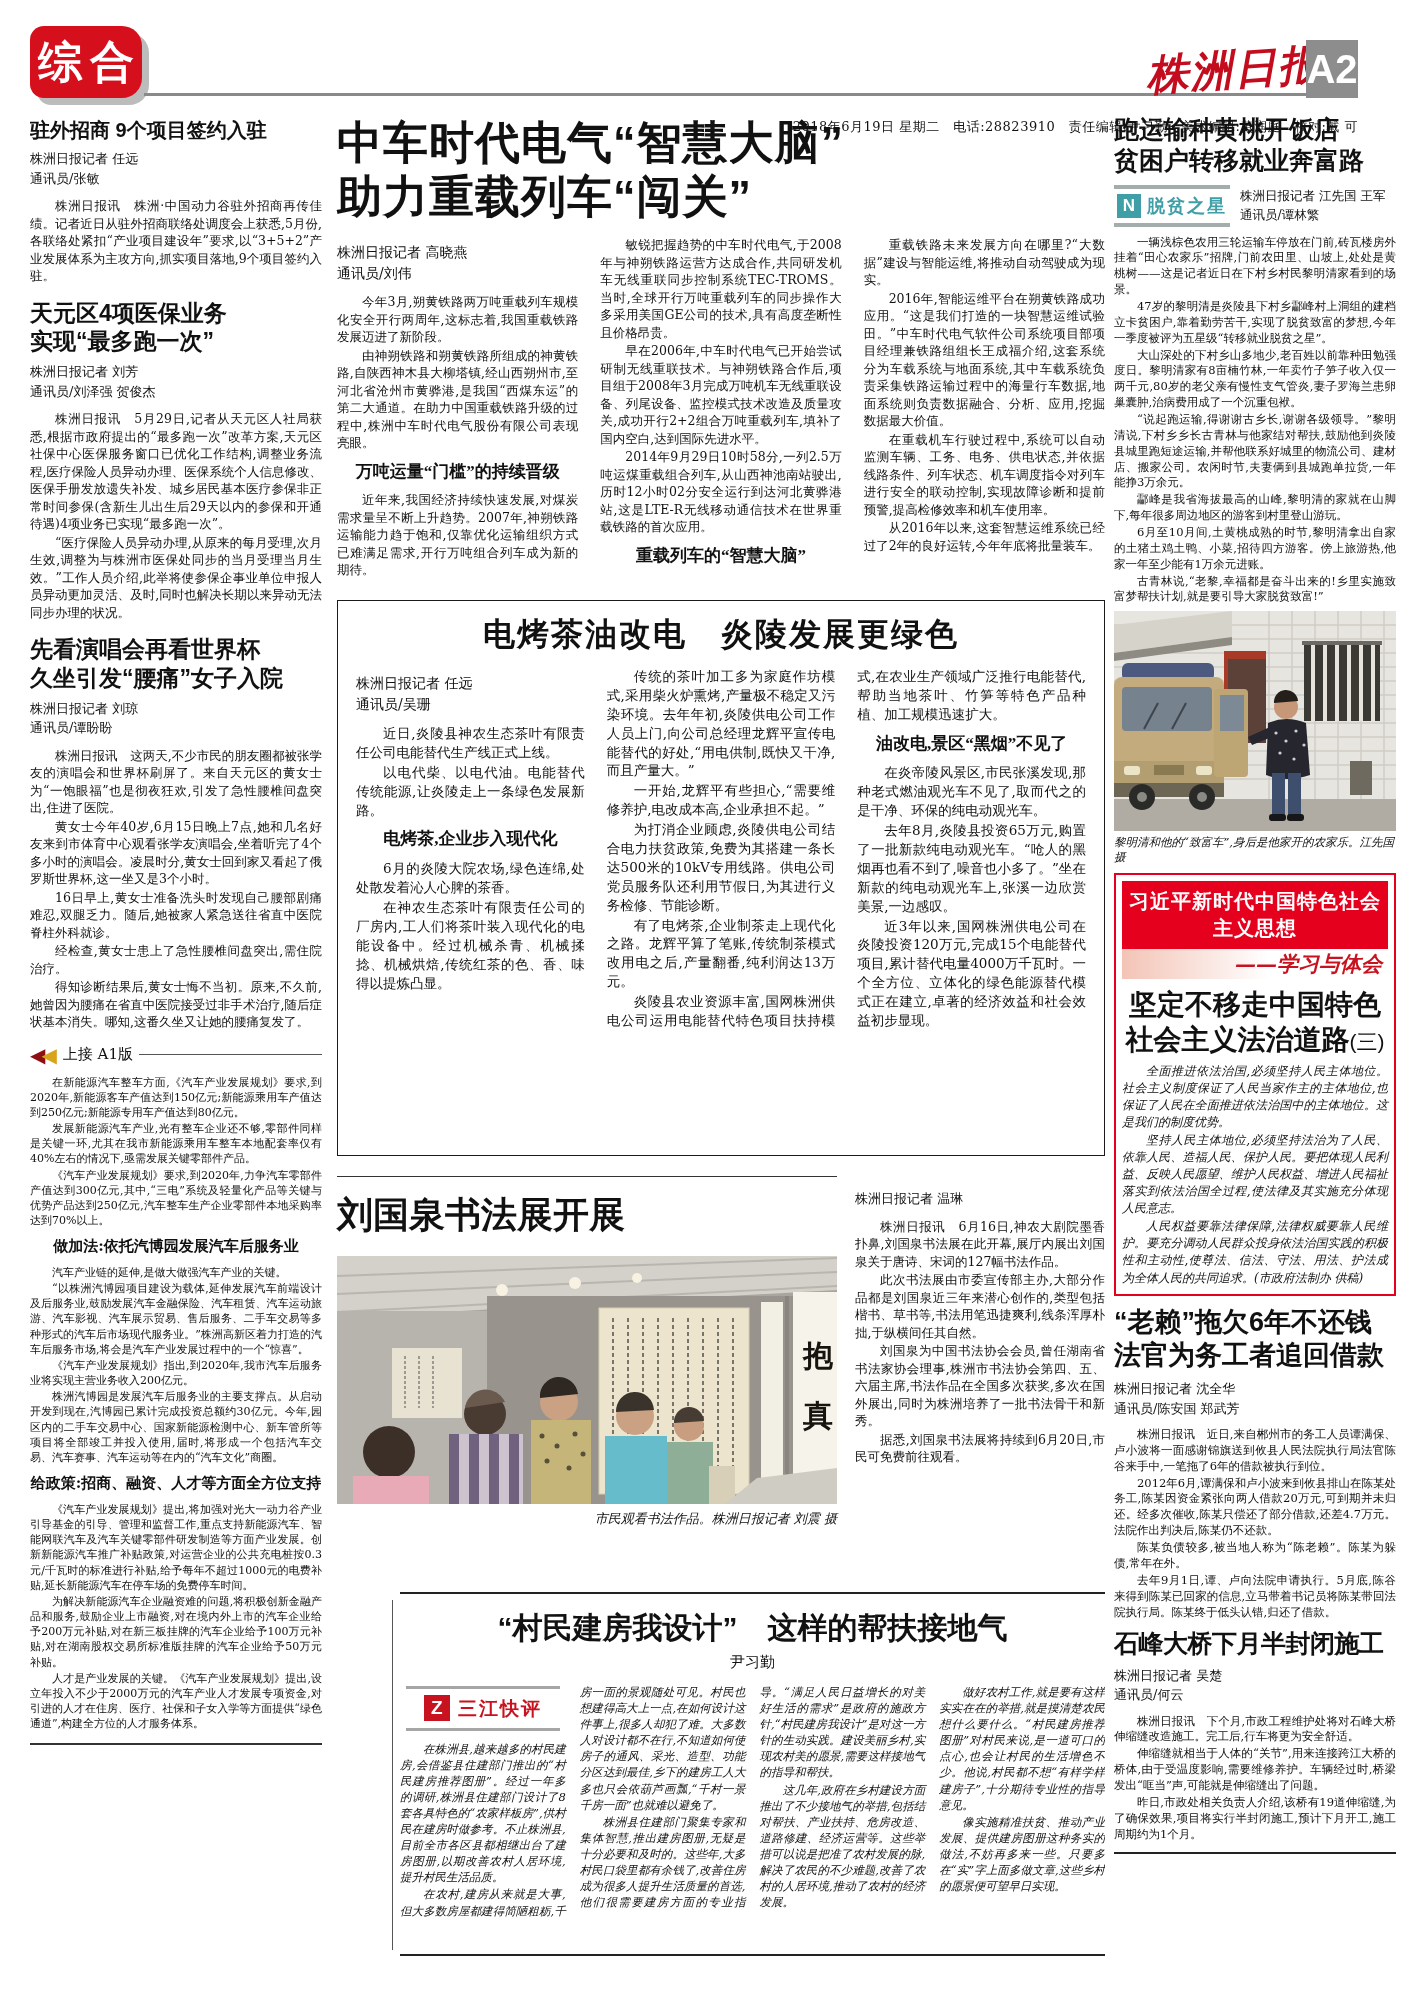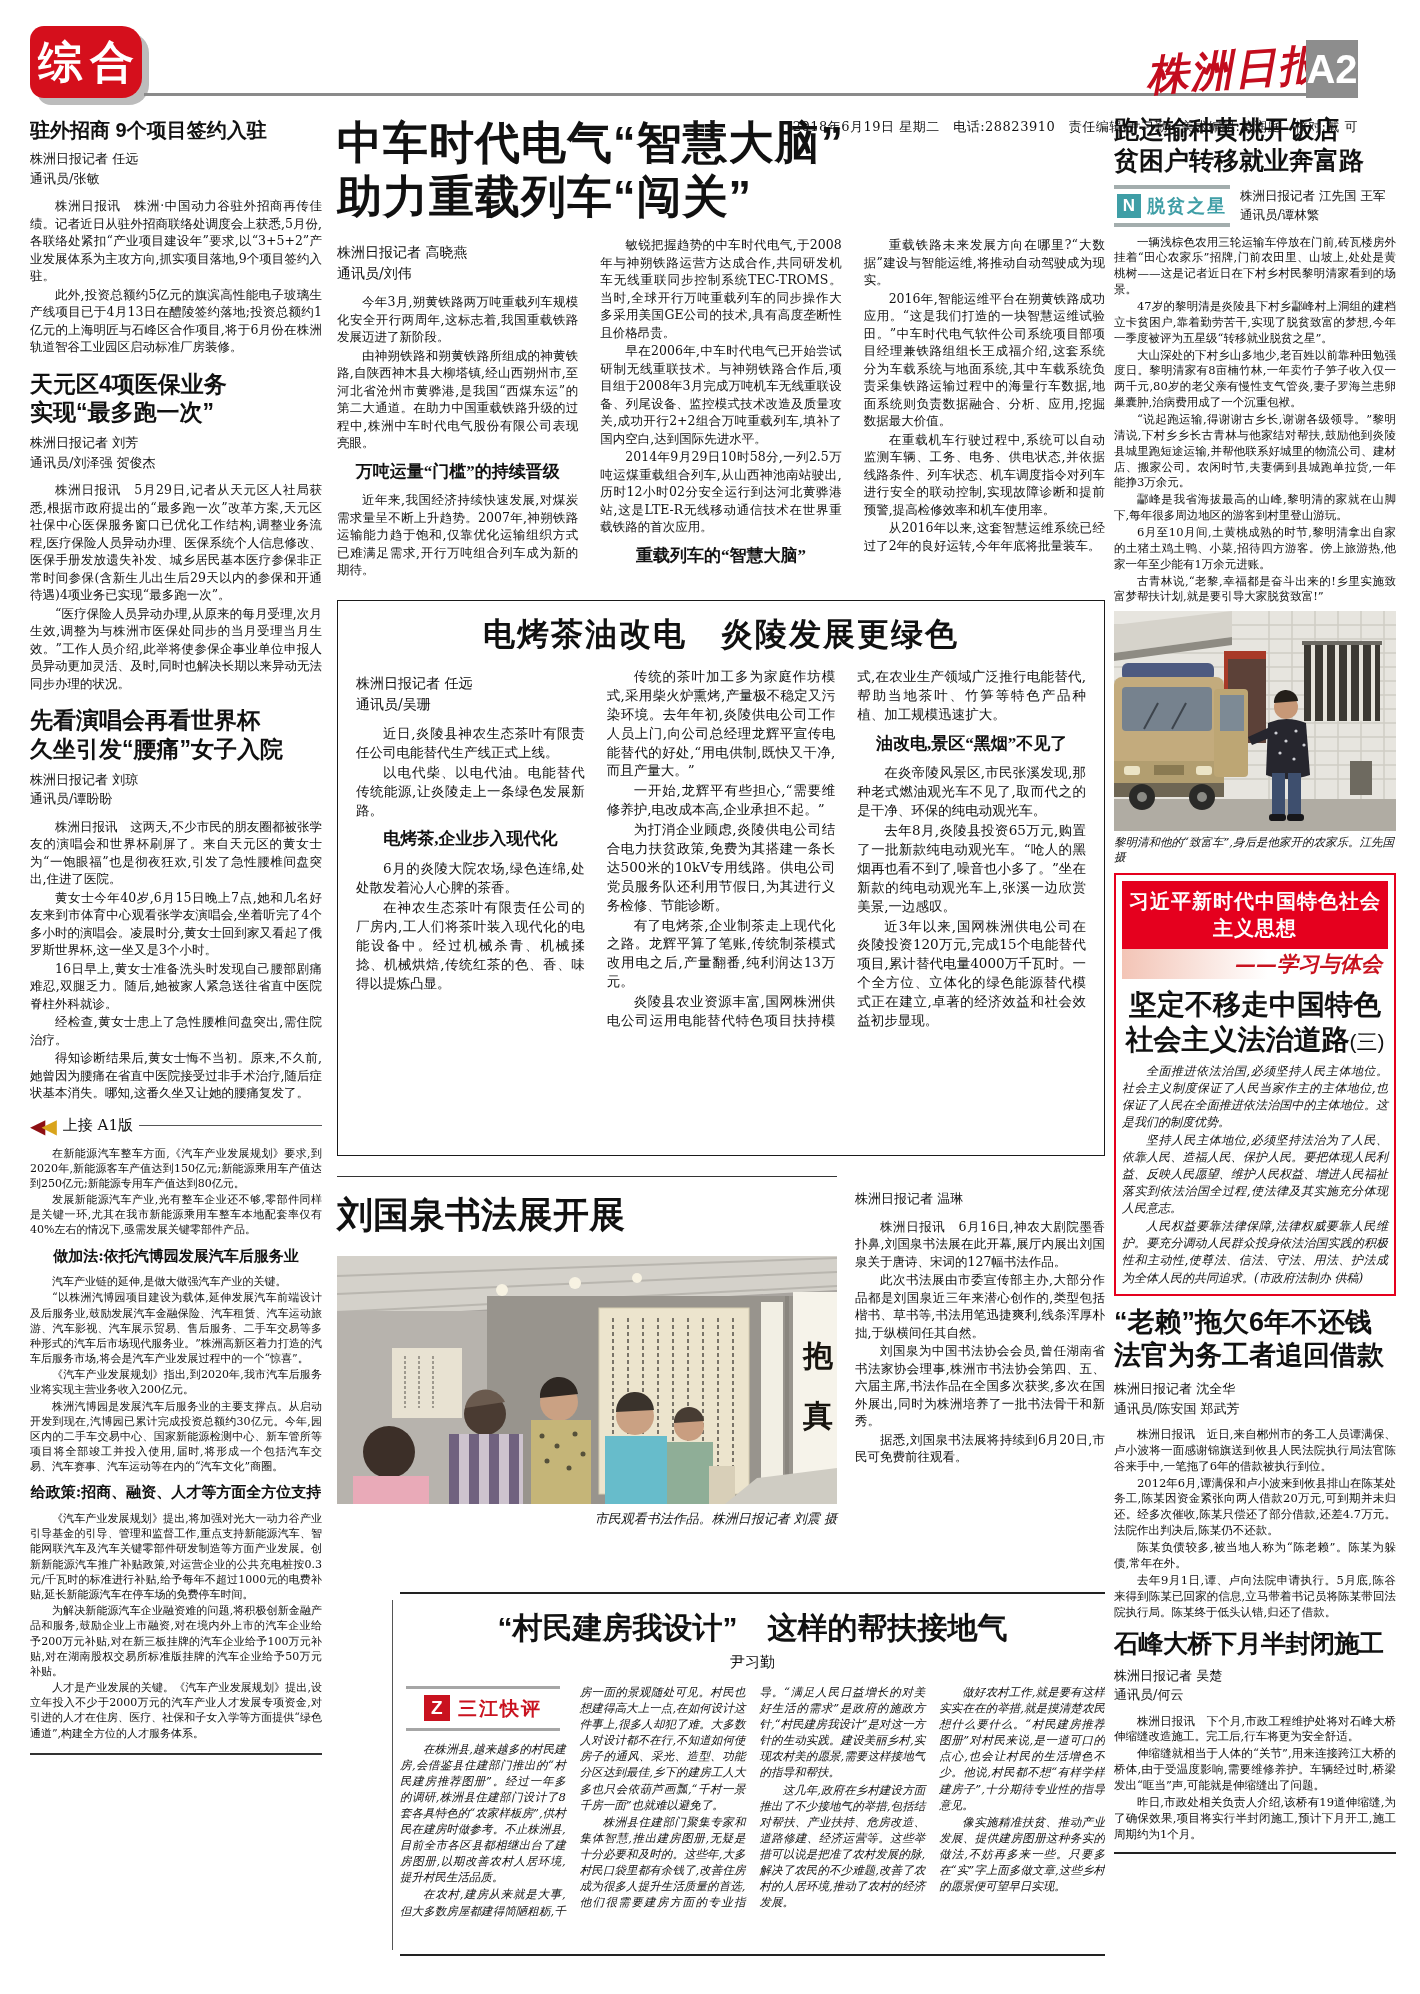--- a/index.html
+++ b/index.html
@@ -106,21 +106,20 @@
   <div class="left-col">
 
     <div class="art">
       <div class="a-title t20 sans">驻外招商 9个项目签约入驻</div>
       <div class="byline">
         <div>株洲日报记者 任远</div>
         <div>通讯员/张敏</div>
       </div>
       <div class="body-l">
           <p class="para">株洲日报讯　株洲·中国动力谷驻外招商再传佳绩。记者近日从驻外招商联络处调度会上获悉,5月份,各联络处紧扣“产业项目建设年”要求,以“3+5+2”产业发展体系为主攻方向,抓实项目落地,9个项目签约入驻。</p>
-          <p class="para">此外,投资总额约5亿元的旗滨高性能电子玻璃生产线项目已于4月13日在醴陵签约落地;投资总额约1亿元的上海明匠与石峰区合作项目,将于6月份在株洲轨道智谷工业园区启动标准厂房装修。</p>
         </div>
     </div>
 
     <div class="art">
       <div class="a-title t23 sans">
         <div>天元区4项医保业务</div>
         <div>实现“最多跑一次”</div>
       </div>
       <div class="byline">
         <div>株洲日报记者 刘芳</div>
@@ -153,20 +152,21 @@
     <div class="jump">
       <span class="tri1">◀</span>
       <span class="tri2">◀</span>
       <span class="jlabel">上接 A1版</span>
       <span class="jline"></span>
     </div>
 
     <div class="body-xs">
         <p class="para">在新能源汽车整车方面,《汽车产业发展规划》要求,到2020年,新能源客车产值达到150亿元;新能源乘用车产值达到250亿元;新能源专用车产值达到80亿元。</p>
         <p class="para">发展新能源汽车产业,光有整车企业还不够,零部件同样是关键一环,尤其在我市新能源乘用车整车本地配套率仅有40%左右的情况下,亟需发展关键零部件产品。</p>
+        <p class="para">《汽车产业发展规划》要求,到2020年,力争汽车零部件产值达到300亿元,其中,“三电”系统及轻量化产品等关键与优势产品达到250亿元,汽车整车生产企业零部件本地采购率达到70%以上。</p>
         <div class="subhead">做加法:依托汽博园发展汽车后服务业</div>
         <p class="para">汽车产业链的延伸,是做大做强汽车产业的关键。</p>
         <p class="para">“以株洲汽博园项目建设为载体,延伸发展汽车前端设计及后服务业,鼓励发展汽车金融保险、汽车租赁、汽车运动旅游、汽车影视、汽车展示贸易、售后服务、二手车交易等多种形式的汽车后市场现代服务业。”株洲高新区着力打造的汽车后服务市场,将会是汽车产业发展过程中的一个“惊喜”。</p>
         <p class="para">《汽车产业发展规划》指出,到2020年,我市汽车后服务业将实现主营业务收入200亿元。</p>
         <p class="para">株洲汽博园是发展汽车后服务业的主要支撑点。从启动开发到现在,汽博园已累计完成投资总额约30亿元。今年,园区内的二手车交易中心、国家新能源检测中心、新车管所等项目将全部竣工并投入使用,届时,将形成一个包括汽车交易、汽车赛事、汽车运动等在内的“汽车文化”商圈。</p>
         <div class="subhead">给政策:招商、融资、人才等方面全方位支持</div>
         <p class="para">《汽车产业发展规划》提出,将加强对光大一动力谷产业引导基金的引导、管理和监督工作,重点支持新能源汽车、智能网联汽车及汽车关键零部件研发制造等方面产业发展。创新新能源汽车推广补贴政策,对运营企业的公共充电桩按0.3元/千瓦时的标准进行补贴,给予每年不超过1000元的电费补贴,延长新能源汽车在停车场的免费停车时间。</p>
         <p class="para">为解决新能源汽车企业融资难的问题,将积极创新金融产品和服务,鼓励企业上市融资,对在境内外上市的汽车企业给予200万元补贴,对在新三板挂牌的汽车企业给予100万元补贴,对在湖南股权交易所标准版挂牌的汽车企业给予50万元补贴。</p>
         <p class="para">人才是产业发展的关键。《汽车产业发展规划》提出,设立年投入不少于2000万元的汽车产业人才发展专项资金,对引进的人才在住房、医疗、社保和子女入学等方面提供“绿色通道”,构建全方位的人才服务体系。</p>
       </div>

